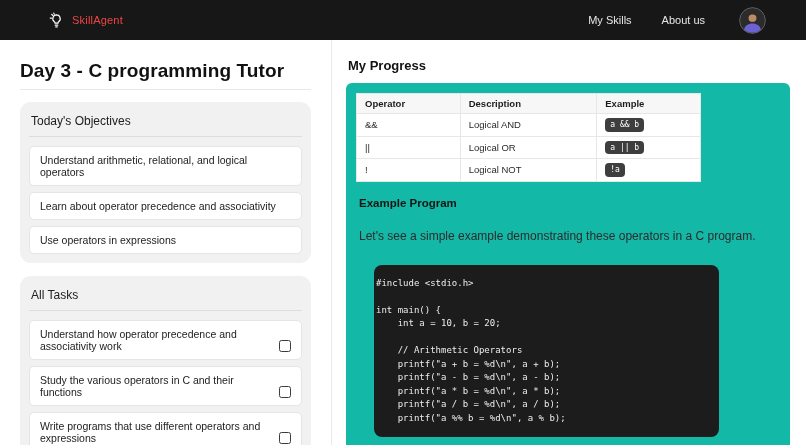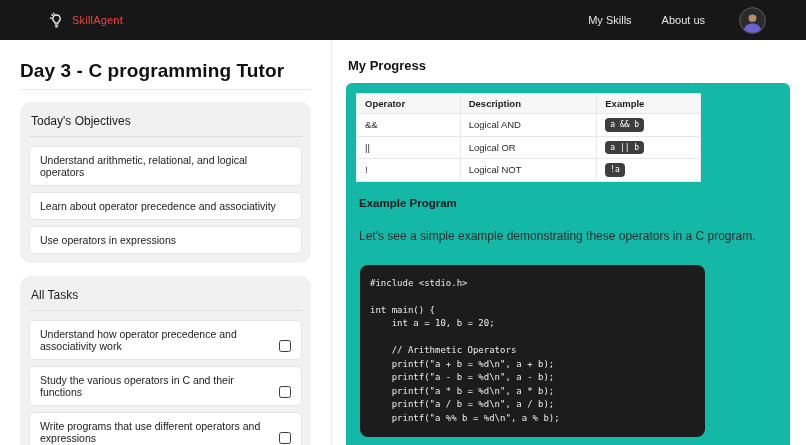--- a/index.html
+++ b/index.html
@@ -92,23 +92,23 @@
   .op-table .col-desc { width: 137px; }
   .op-table .col-ex { width: 104px; }
   .code-chip {
     display: inline-block; background: #3e3e3e; color: #ffffff;
     font-family: "DejaVu Sans Mono", monospace; font-size: 8px;
     border-radius: 4px; padding: 2px 5px; line-height: 1.2;
   }
   .example-heading { font-size: 11.5px; font-weight: 700; color: #161616; margin: 0 0 20px 3px; }
   .example-intro { font-size: 12px; color: #2b2b2b; margin: 0 0 22px 3px; }
   pre.code-block {
-    width: 345px; margin-left: 4px;
+    width: 345px; margin-left: 18px;
     background: #1c1c1c; border-radius: 8px;
-    padding: 12px 10px;
+    padding: 12px 2px;
     font-family: "DejaVu Sans Mono", monospace;
     font-size: 9px; line-height: 1.5; color: #ededed;
     white-space: pre; overflow: hidden;
   }
   .ask-input {
     display: block; width: 100%; height: 26px;
     margin-top: 16px; padding: 0 11px;
     border: 1px solid #d9d9d9; border-radius: 8px;
     font-family: "Liberation Sans", sans-serif; font-size: 9.5px; color: #333;
     outline: none; background: #fff;

